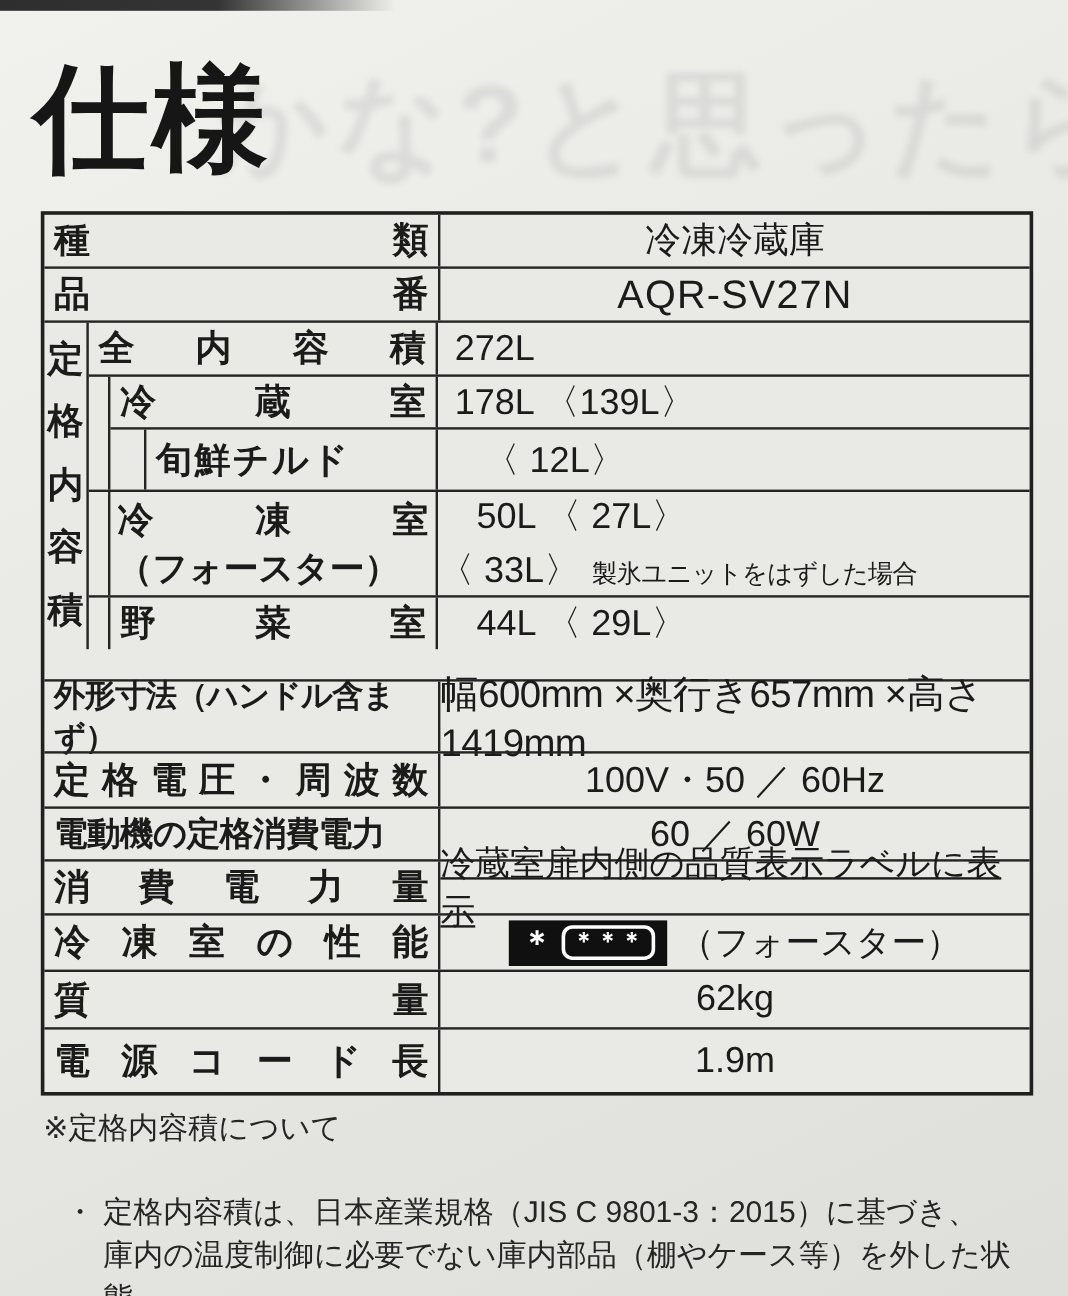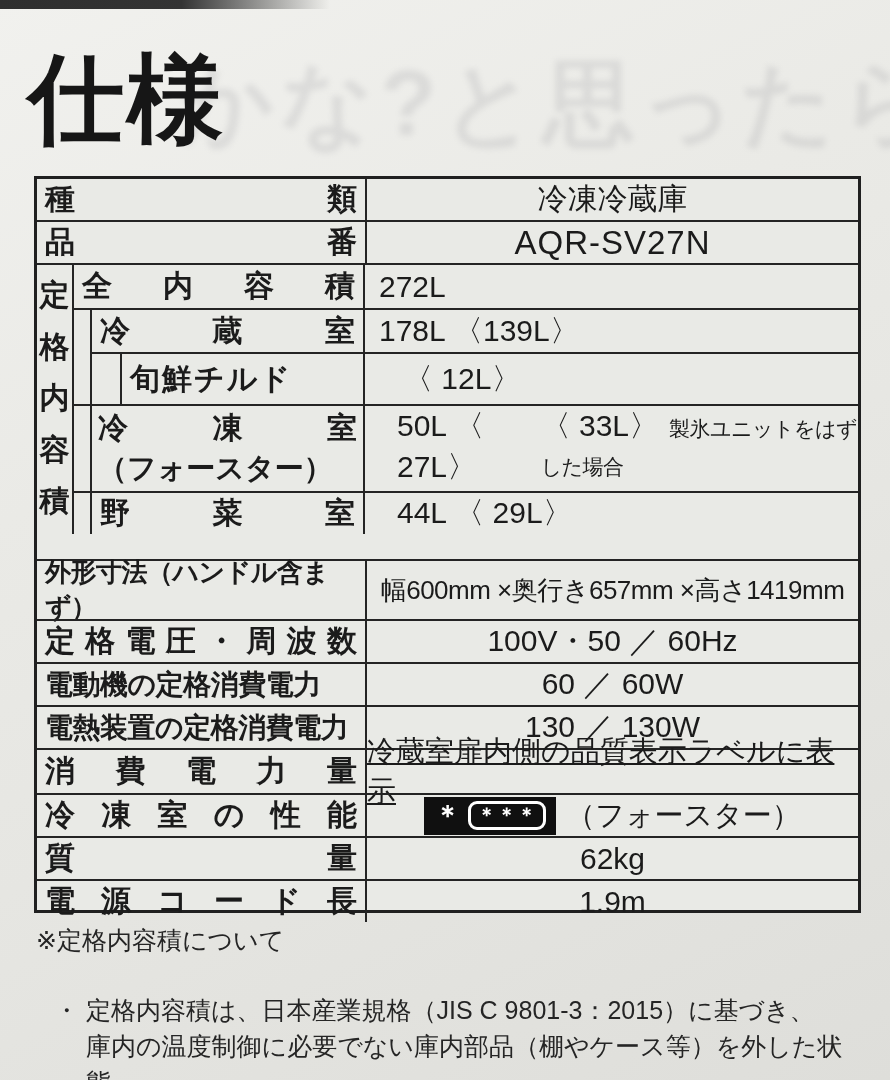--- a/index.html
+++ b/index.html
@@ -79,29 +79,29 @@
   .blockB2{ flex:1; border-top:2px solid #242424; display:flex; }
   .spacer2{ flex:0 0 28px; }
   .g-chil{ flex:1;justify-content:center; }
   .g-chil .glbl{ width:243px; flex:0 0 243px; letter-spacing:2px; }
   .g-reito{ flex:1; }
   .g-reito .glbl{
     width:273px; flex:0 0 273px; flex-direction:column; justify-content:center; align-items:stretch;
     display:flex; padding:0 6px;
   }
   .g-reito .glbl .l2{ font-size:29px; font-weight:700; letter-spacing:0; }
-  .g-reito .gval{ flex-direction:row; align-items:stretch; justify-content:center; gap:4px; }
+  .g-reito .gval{ flex-direction:column; align-items:stretch; justify-content:center; gap:4px; }
   .g-yasai{ flex:1; }
   .g-yasai .glbl{ width:273px; flex:0 0 273px; }
   .pad14{ padding-left:14px; } .pad32{ padding-left:32px; }
   .pad95{ padding-left:38px; } .pad108{ }
   .valnote{ font-size:21px; font-weight:500; margin-left:10px; letter-spacing:-0.5px; }
   .lbl-small{ font-size:26px; font-weight:700; letter-spacing:-0.5px; }
   .lbl-med{ font-size:28px; font-weight:700; letter-spacing:-0.5px; }
-  .val-dim{ font-size:26px; letter-spacing:-0.5px; }
+  .val-dim{ font-size:32px; letter-spacing:-0.5px; }
   .val-model{ font-size:33px; letter-spacing:1px;text-align:right; }
   
   .star-badge{
     background:#101010; color:#fff; display:inline-flex; align-items:center;
     gap:7px; padding:3px 10px; height:38px; margin-right:10px;
   }
   .star-one{ font-size:27px; font-weight:700; line-height:1; }
   .star-box{
     border:3px solid #fff; border-radius:9px; padding:1px 6px 3px 6px;
     font-size:19px; font-weight:700; letter-spacing:1px; line-height:1;
@@ -244,24 +244,20 @@
         </span>
       </div>
     <div class="valcell">100V・50 ／ 60Hz</div>
   </div>
 
   <div class="trow h-dendoki">
     <div class="lblcell lbl-med">電動機の定格消費電力</div>
     <div class="valcell">60 ／ 60W</div>
   </div>
 
-  <div class="trow h-dennetsu">
-    <div class="lblcell lbl-med">電熱装置の定格消費電力</div>
-    <div class="valcell">130 ／ 130W</div>
-  </div>
 
   <div class="trow h-shohi">
     <div class="lblcell">
         <span class="spread">
           <span>消</span>
           <span>費</span>
           <span>電</span>
           <span>力</span>
           <span>量</span>
         </span>

